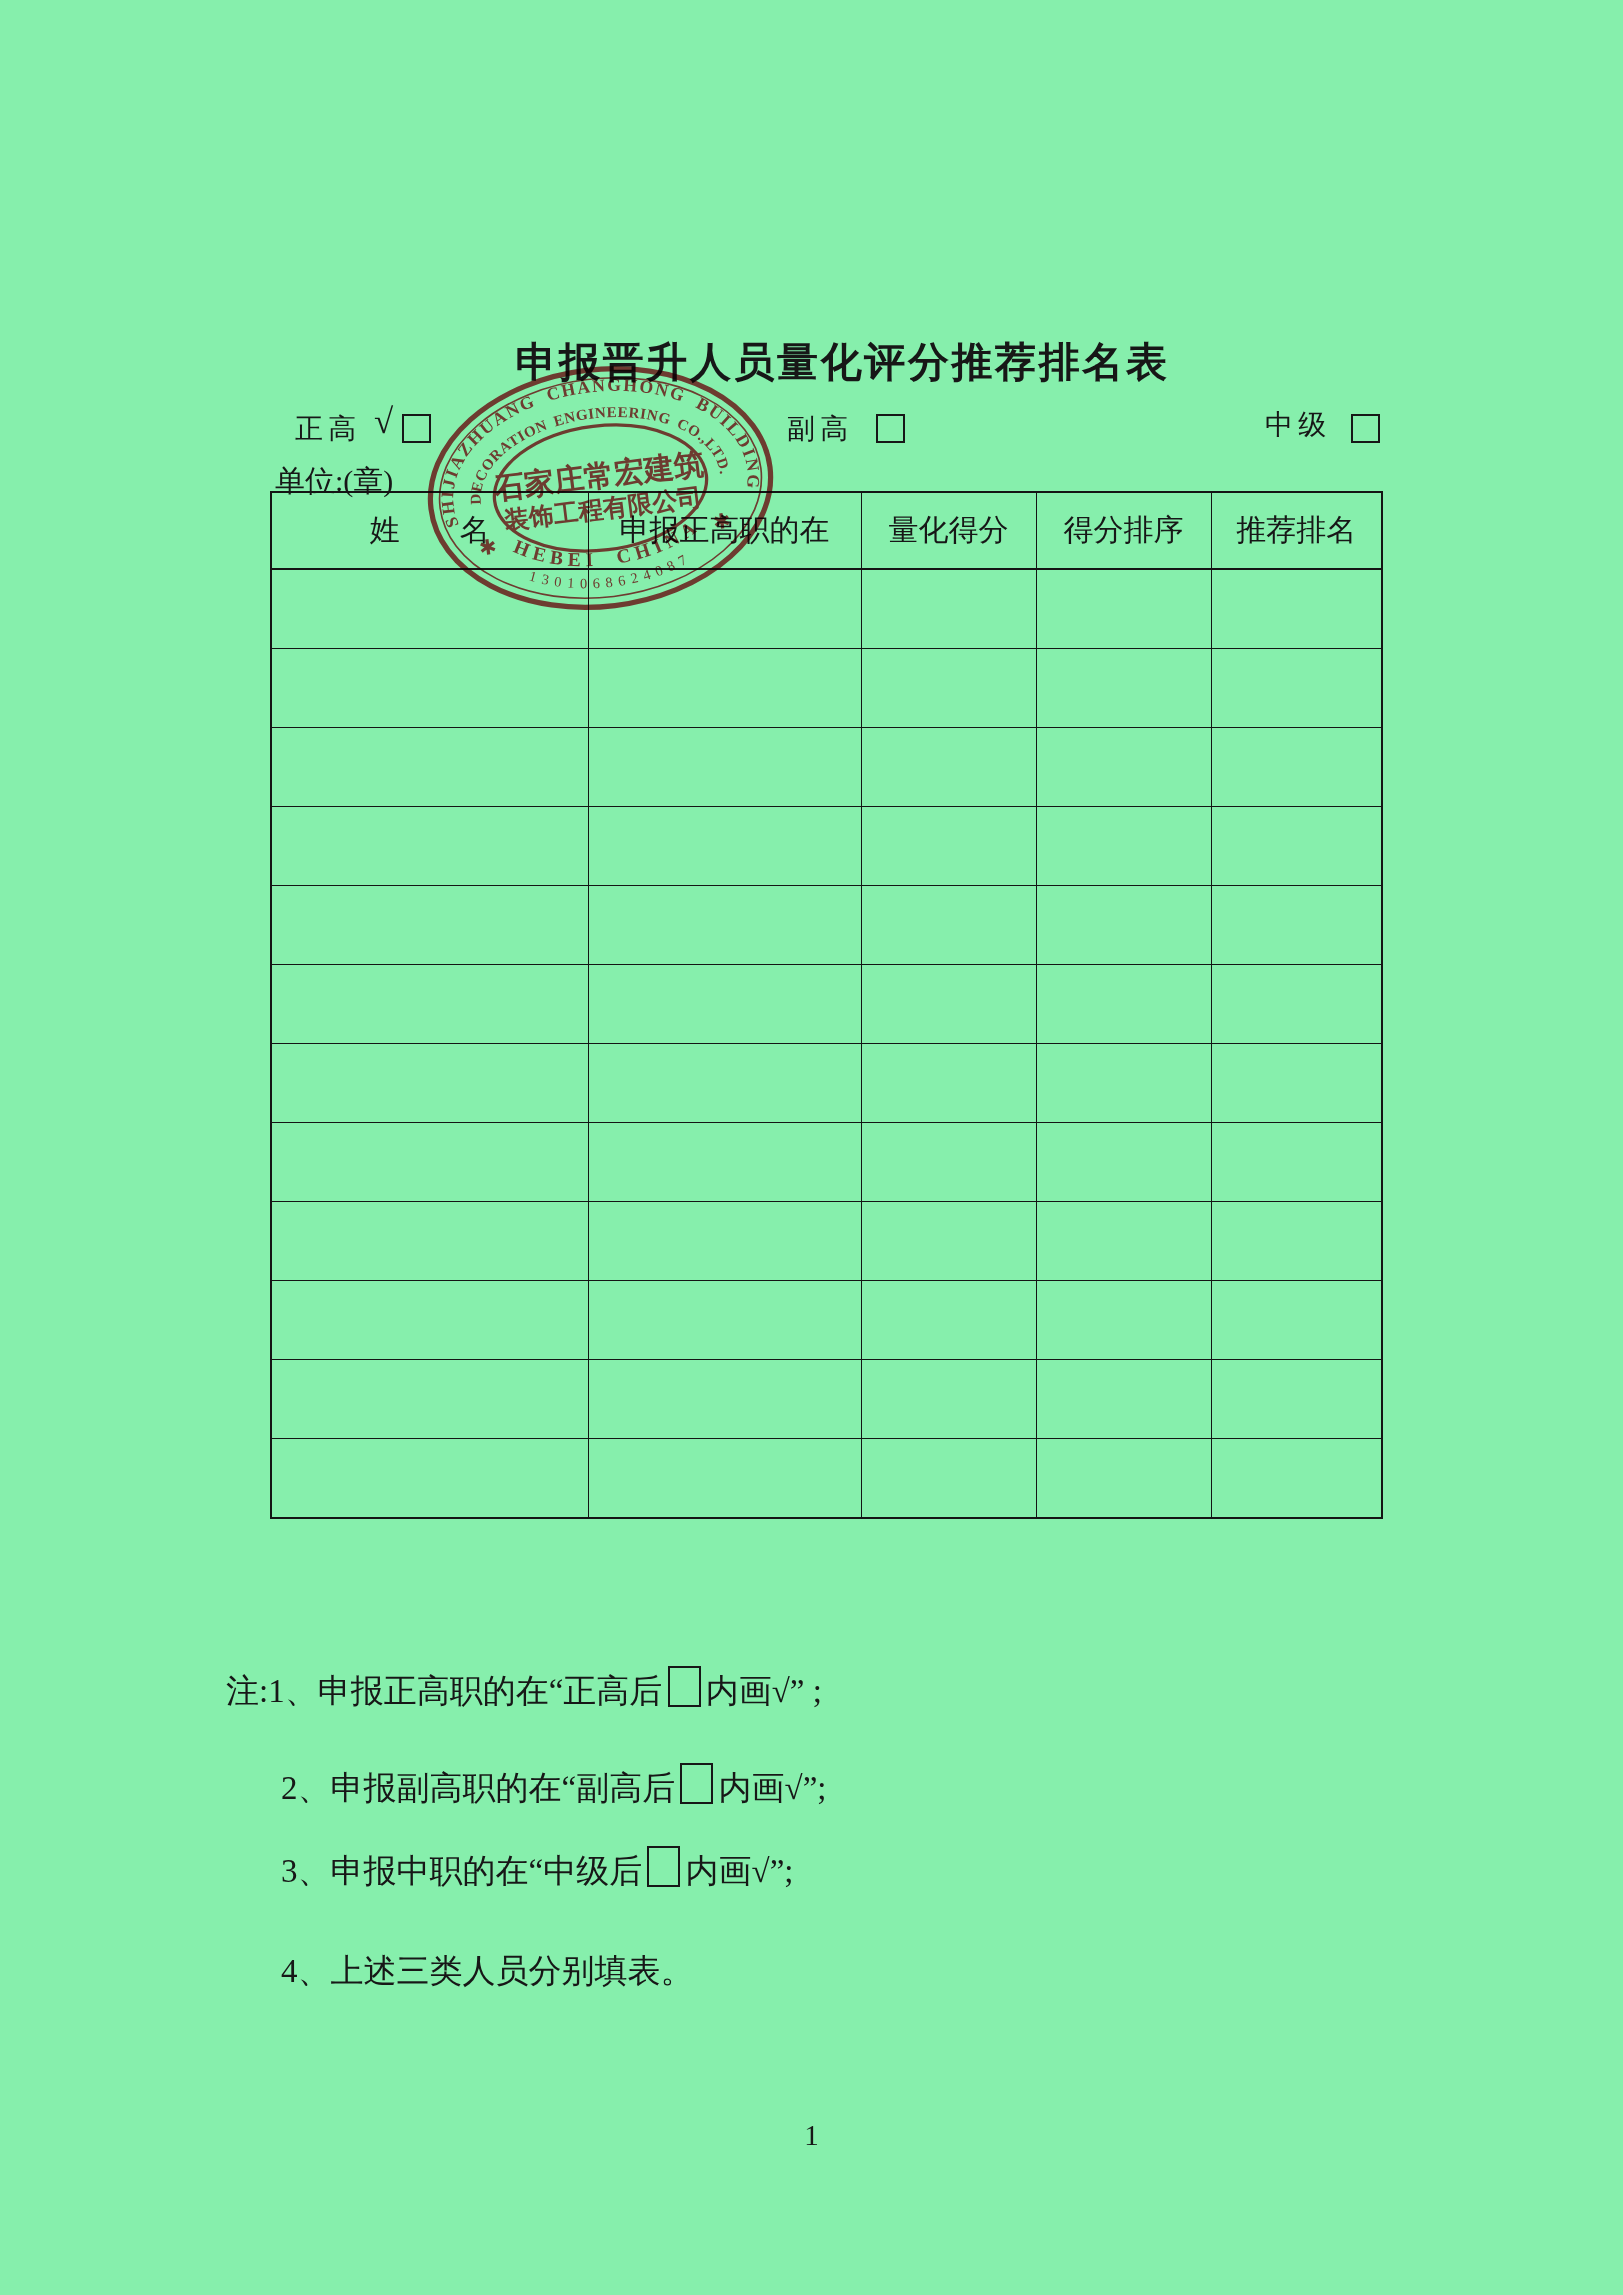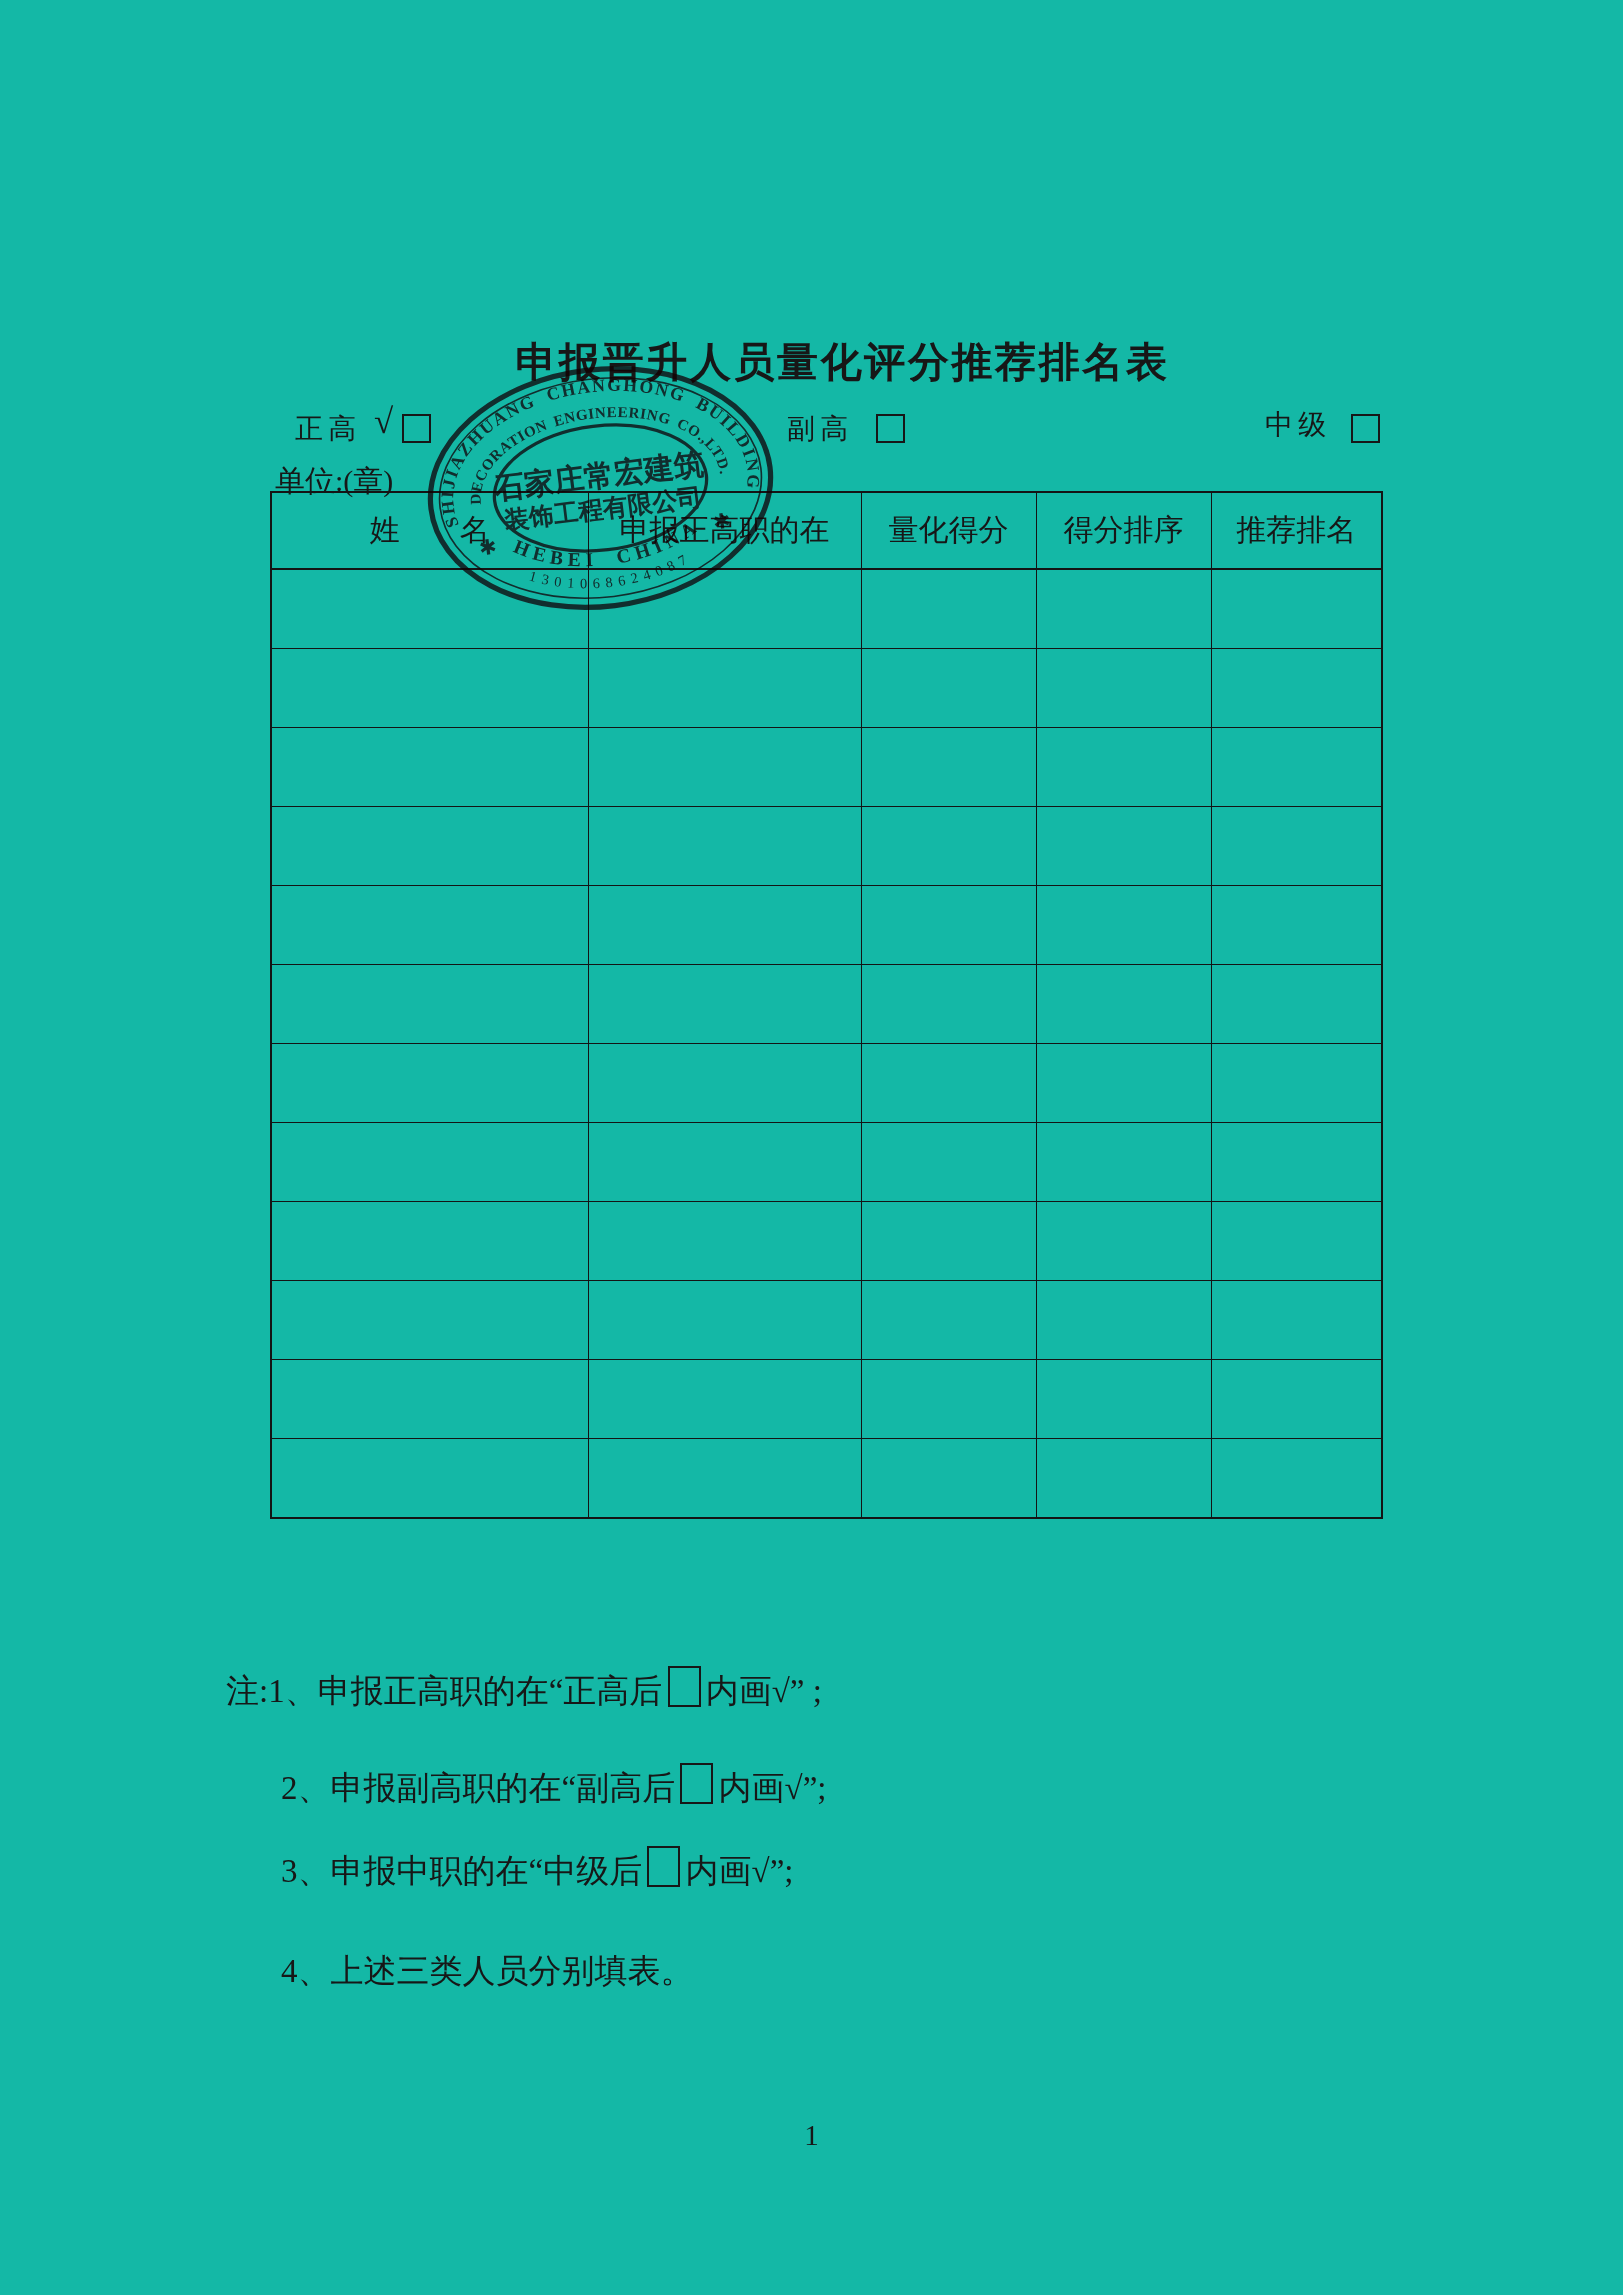--- a/index.html
+++ b/index.html
@@ -1,19 +1,19 @@
 <!DOCTYPE html>
 <html style="--stamp-color: #cc2f36;font-size:10.5px"><head>
 <meta charset="utf-8">
 <style>
   :root{ --stamp-color:#cc2f36; --ink:#171717; }
   html,body{margin:0;padding:0;background:#e8e8e8;}
   .page{
     position:relative;width:1623px;height:2295px;margin:0 auto;
-    background:#14b8a6;color:var(--ink);
+    background:#86efac;color:var(--ink);
     font-family:"Liberation Serif","DejaVu Serif",serif;
     overflow:hidden;
   }
 
   
   .title{
     position:absolute;top:335px;left:31px;width:1623px;
     text-align:center;font-size:41px;font-weight:bold;letter-spacing:2.6px;
     white-space:nowrap;
   }

